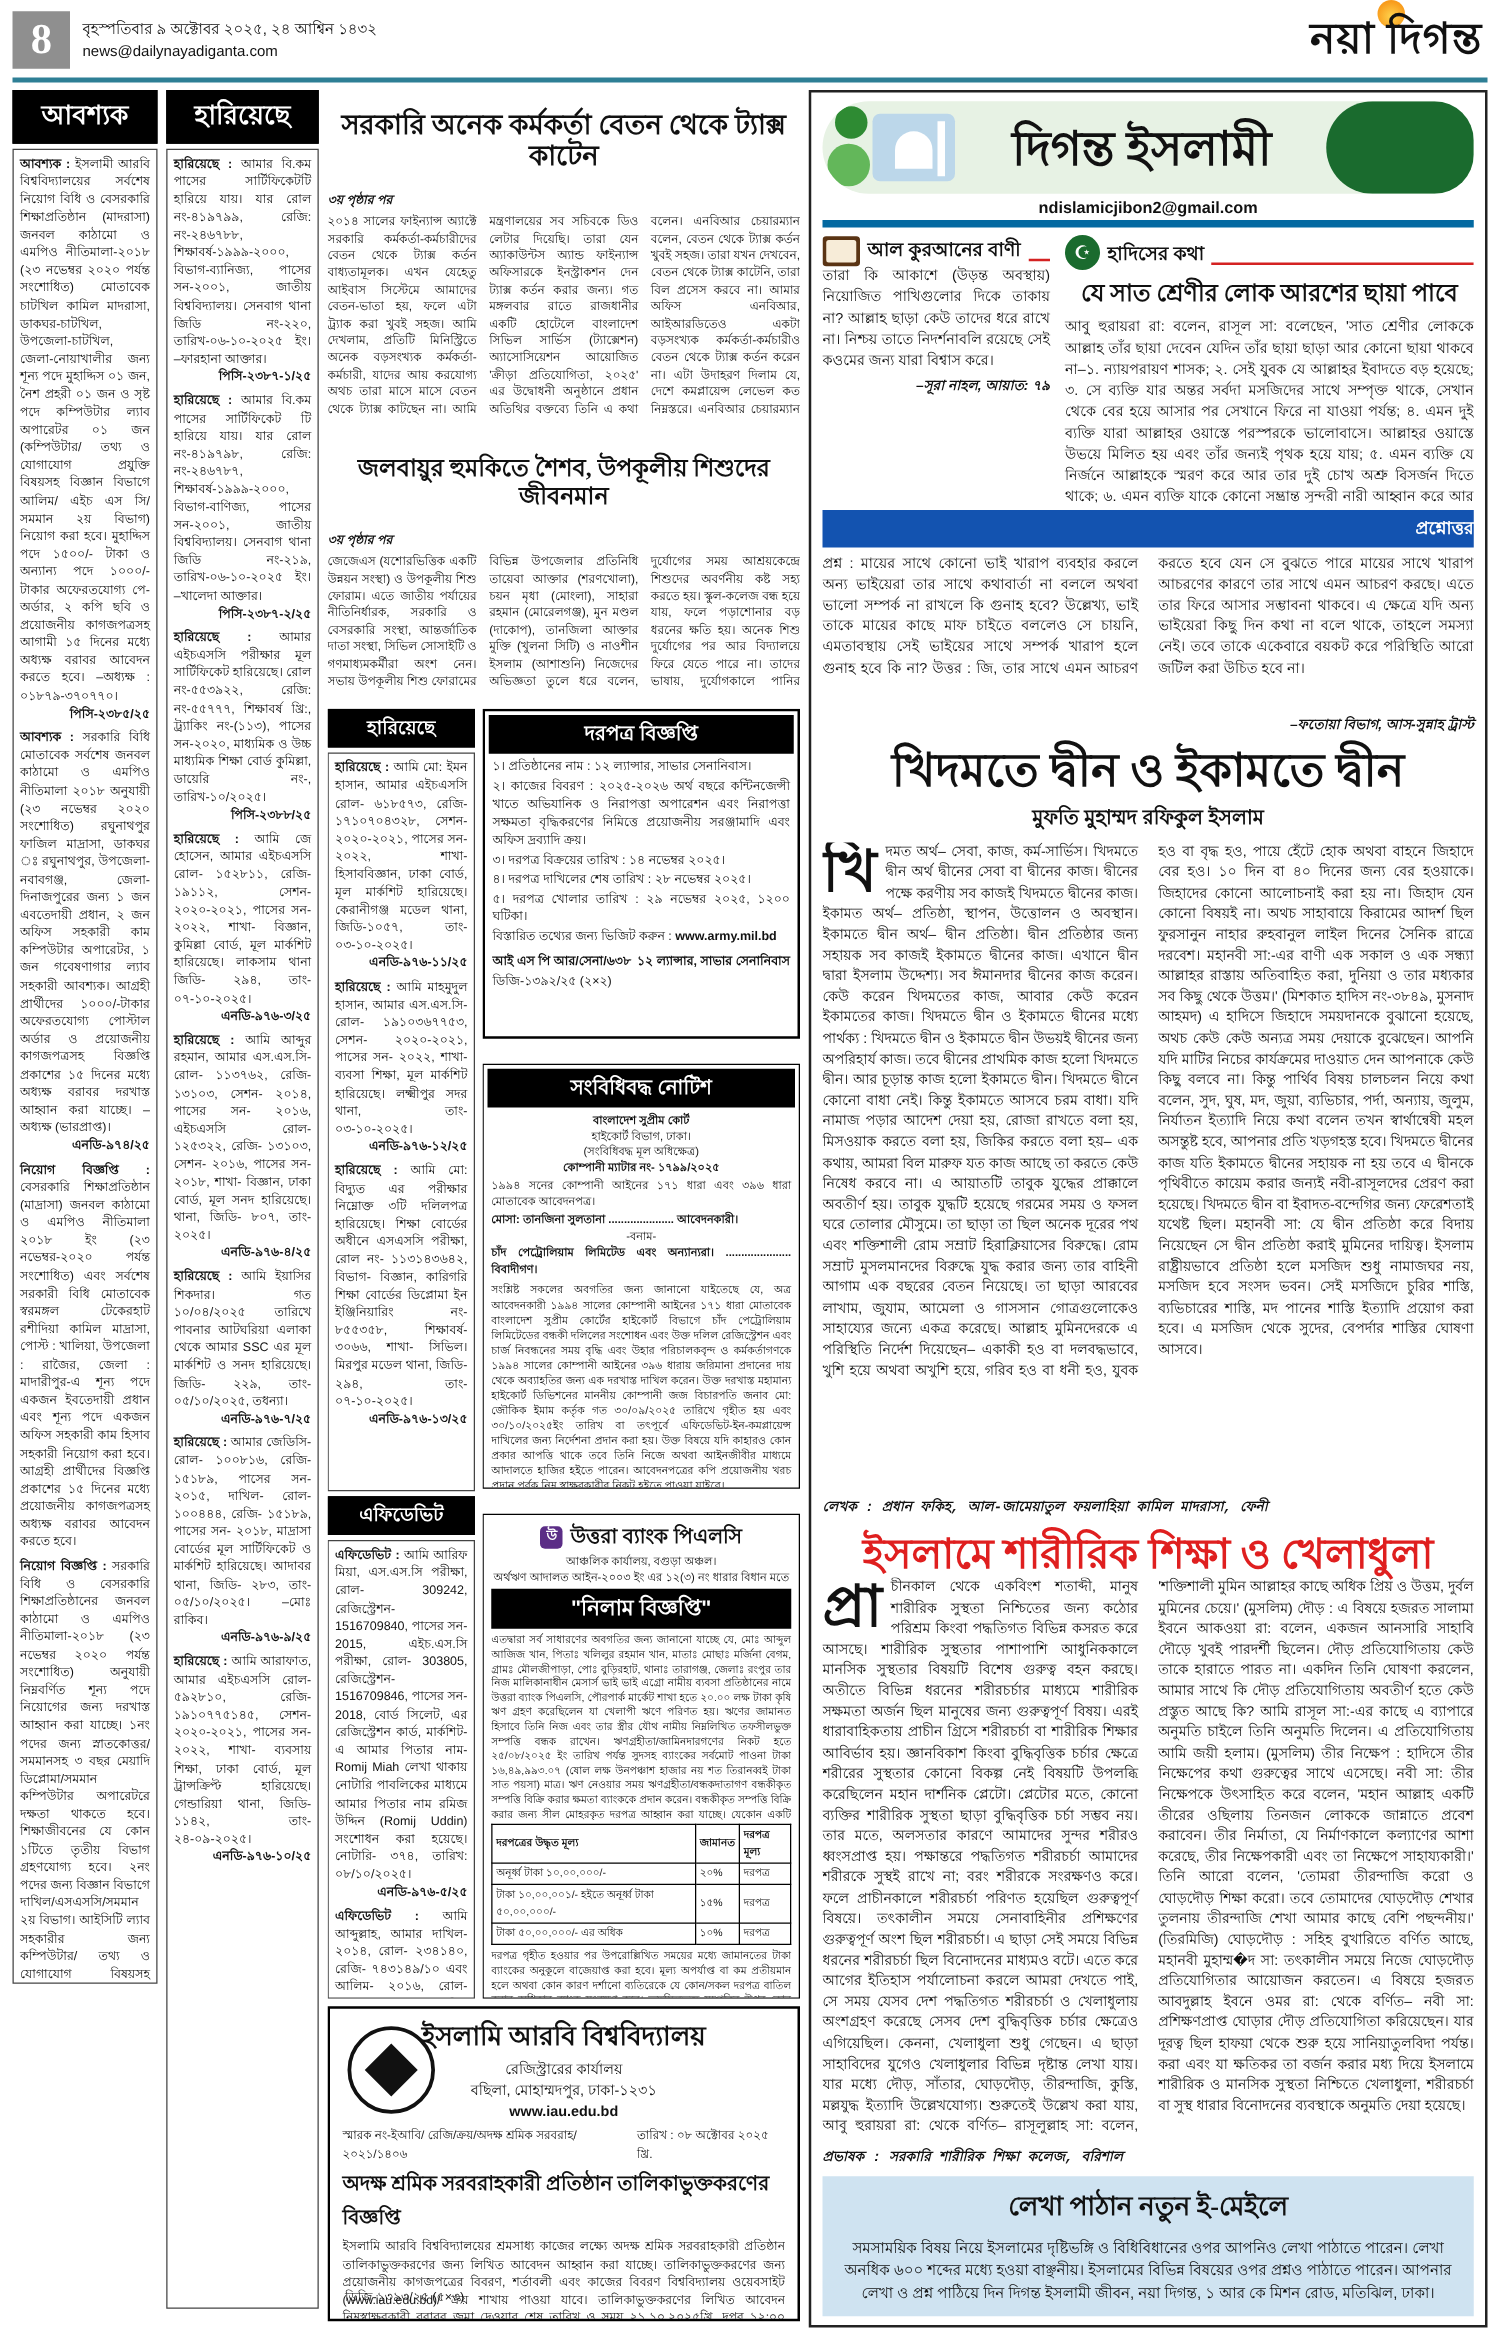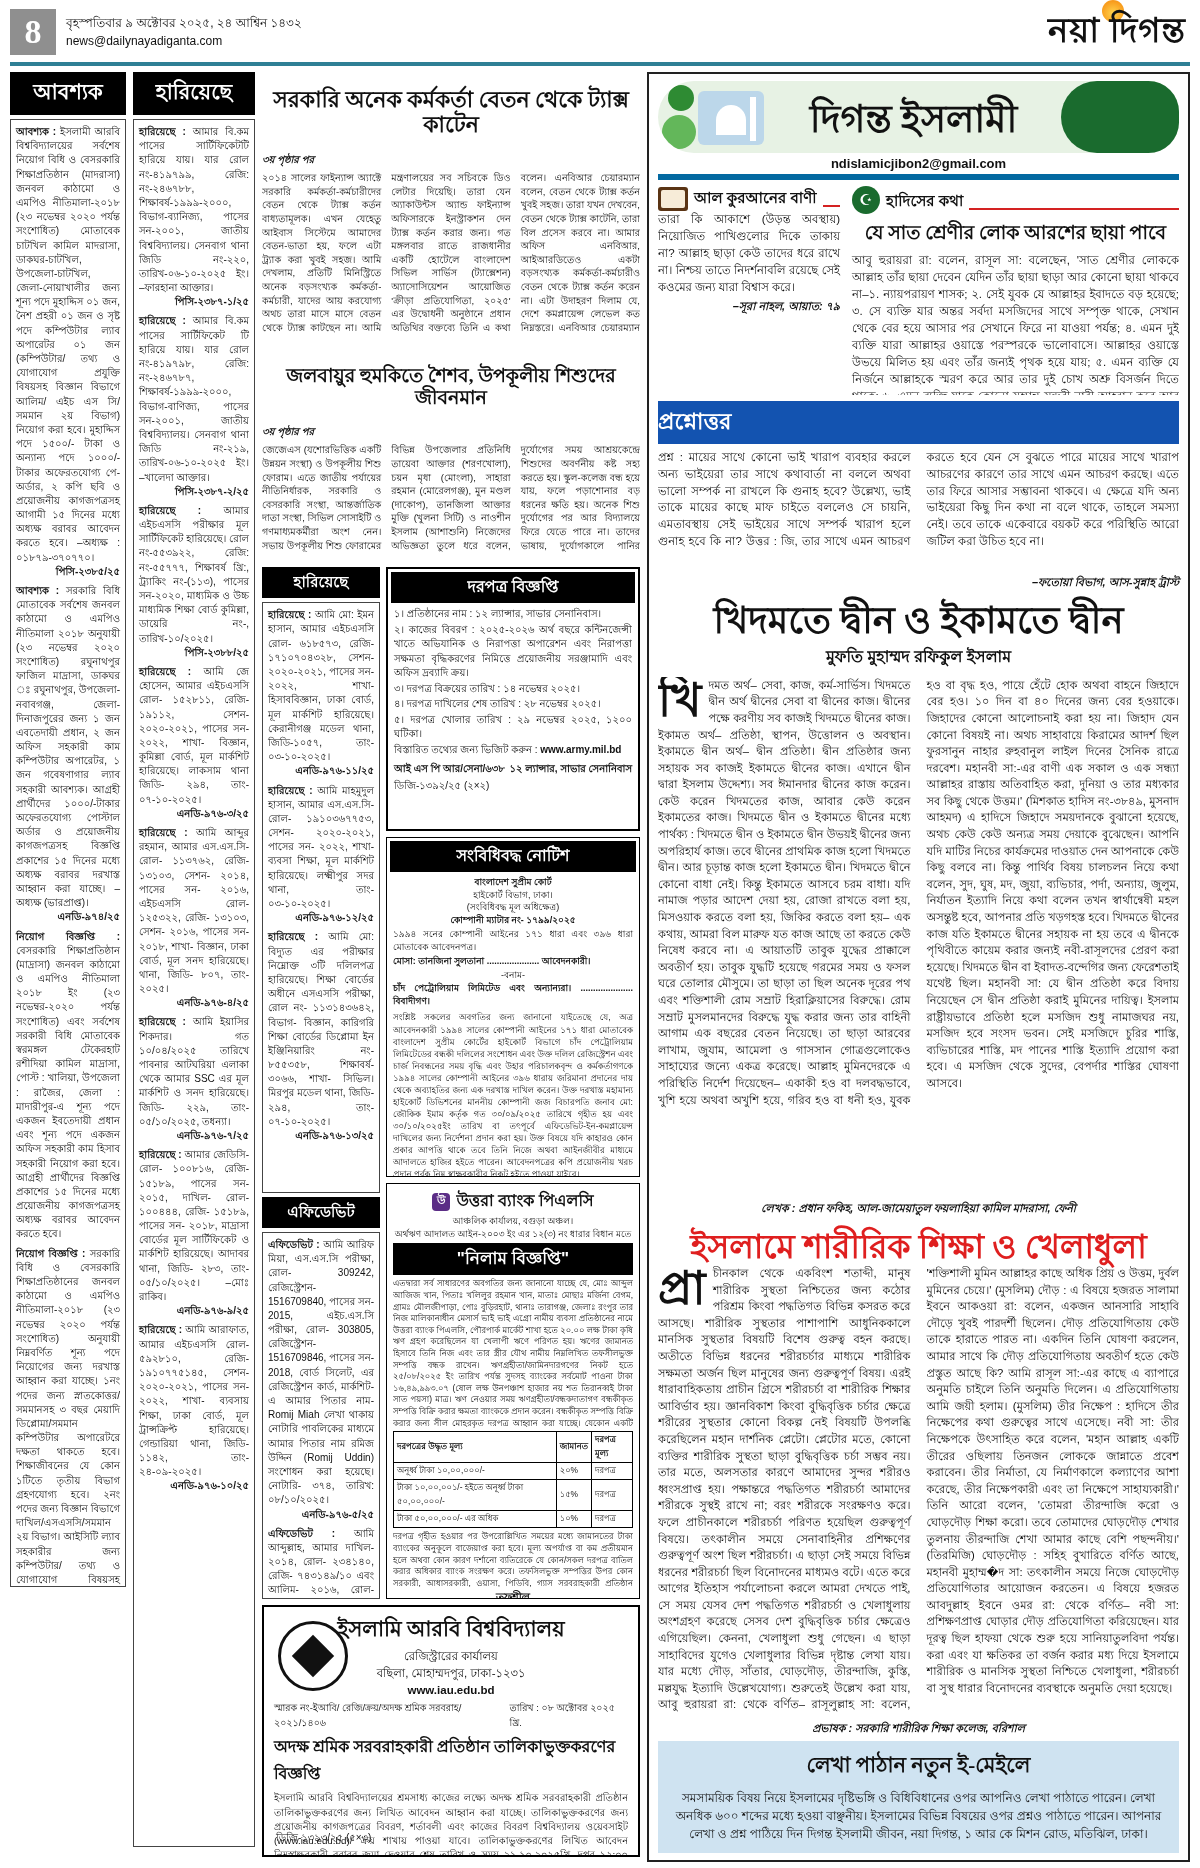--- a/index.html
+++ b/index.html
@@ -34,21 +34,21 @@
   .cli-head{font-size:19px;line-height:1.15;}
   .contnote{font-weight:bold;font-style:italic;font-size:10px;margin:2px 0;}
   .body3{column-count:3;column-gap:10px;font-size:9.6px;line-height:1.42;text-align:justify;overflow:hidden;}
   .tax-body{height:172px;}
   .cli-body{height:118px;}
   .midsplit{display:flex;gap:6px;height:1032px;overflow:hidden;}
   .midleft{width:118px;flex:none;display:flex;flex-direction:column;gap:4px;overflow:hidden;}
   .midleft .adbox{border:1px solid #444;}
   .lostlist{height:596px;}
   .affilist{height:366px;}
-  .midright{flex:1;display:flex;flex-direction:column;gap:6px;overflow:hidden;}
+  .midright{flex:1;display:flex;flex-direction:column;gap:20px;overflow:hidden;}
   .noticebox{border:2px solid #000;padding:4px 6px;overflow:hidden;}
   .noticebar{background:#000;color:#fff;text-align:center;font-weight:bold;font-size:16px;padding:2px 0;margin:-1px -3px 4px;}
   .tline{font-size:10px;line-height:1.45;margin:1px 0;text-align:justify;}
   .tline b{font-weight:bold;}
   .sig-row{display:flex;justify-content:space-between;font-size:10px;font-weight:bold;margin-top:4px;}
   .small-c{font-size:9px;text-align:center;line-height:1.4;}
   .stat-body{font-size:8.6px;line-height:1.4;text-align:justify;margin-top:3px;}
   .bank-head{display:flex;align-items:center;gap:6px;justify-content:center;font-weight:bold;font-size:16px;}
   .banklogo{width:18px;height:18px;border-radius:4px;background:#5b2d86;color:#fff;display:flex;align-items:center;justify-content:center;font-size:11px;font-weight:bold;}
   .aucbar{background:#000;color:#fff;text-align:center;font-weight:bold;font-size:17px;padding:2px 0;margin:3px 0;}
@@ -84,29 +84,29 @@
   .hcol{flex:1;}
   .seclabel{display:flex;align-items:flex-end;gap:6px;font-weight:bold;font-size:15px;}
   .redline{flex:1;height:2px;background:#d42222;margin-bottom:4px;}
   .quranicon{width:30px;height:24px;background:#5a3414;border-radius:3px;position:relative;}
   .quranicon:before{content:"";position:absolute;inset:3px;background:#f7ecd8;border-radius:2px;}
   .hadithicon{width:28px;height:28px;border-radius:50%;background:#1a6b2e;color:#fff;display:flex;align-items:center;justify-content:center;font-size:15px;}
   .qhead{font-size:21px;font-weight:bold;text-align:center;margin:6px 0 4px;font-family:"Liberation Serif",serif;line-height:1.2;}
   .hhead{font-size:19px;font-weight:bold;text-align:center;margin:4px 0 2px;font-family:"Liberation Serif",serif;}
   .itext{font-size:11.5px;line-height:1.48;text-align:justify;}
   .attrib{text-align:right;font-weight:bold;font-style:italic;font-size:11px;margin-top:2px;}
-  .qabar{background:#1353b0;color:#fff;text-align:left;font-weight:bold;font-size:22px;padding:3px 0;margin:6px 0 5px;}
+  .qabar{background:#1353b0;color:#fff;text-align:right;font-weight:bold;font-size:14px;padding:3px 0;margin:6px 0 5px;}
   .qabody{column-count:2;column-gap:16px;font-size:11.5px;line-height:1.46;text-align:justify;height:126px;overflow:hidden;}
   .bigheadline{text-align:center;font-size:37px;font-weight:bold;font-family:"Liberation Serif",serif;margin:8px 0 2px;line-height:1.1;}
   .byline{text-align:center;font-weight:bold;font-size:16px;margin:2px 0 6px;}
   .i-body{column-count:2;column-gap:16px;font-size:11.3px;line-height:1.47;text-align:justify;overflow:hidden;}
   .body1{height:520px;}
   .body2{height:452px;}
   .dropcap{float:left;font-size:46px;line-height:0.9;font-weight:bold;padding:3px 7px 0 0;font-family:"Liberation Serif",serif;}
-  .credit{text-align:center;font-style:italic;font-weight:bold;font-size:11px;margin:3px 0 2px;}
+  .credit{text-align:left;font-style:italic;font-weight:bold;font-size:11px;margin:3px 0 2px;font-family:Liberation Mono, monospace;}
   .redheadline{text-align:center;font-size:33px;font-weight:bold;color:#df1f1f;font-family:"Liberation Serif",serif;margin:8px 0 0;line-height:1.1;}
   .mailbox{background:#cfe3f1;margin-top:auto;padding:8px 16px 10px;text-align:center;}
   .mailbox h3{margin:0 0 5px;font-size:21px;font-family:"Liberation Serif",serif;}
   .mailbox .l1{font-weight:bold;font-size:13px;margin-bottom:4px;}
   .mailbox .l2{font-size:12px;line-height:1.5;}
 </style>
 </head>
 <body>
 
 <div class="page">

